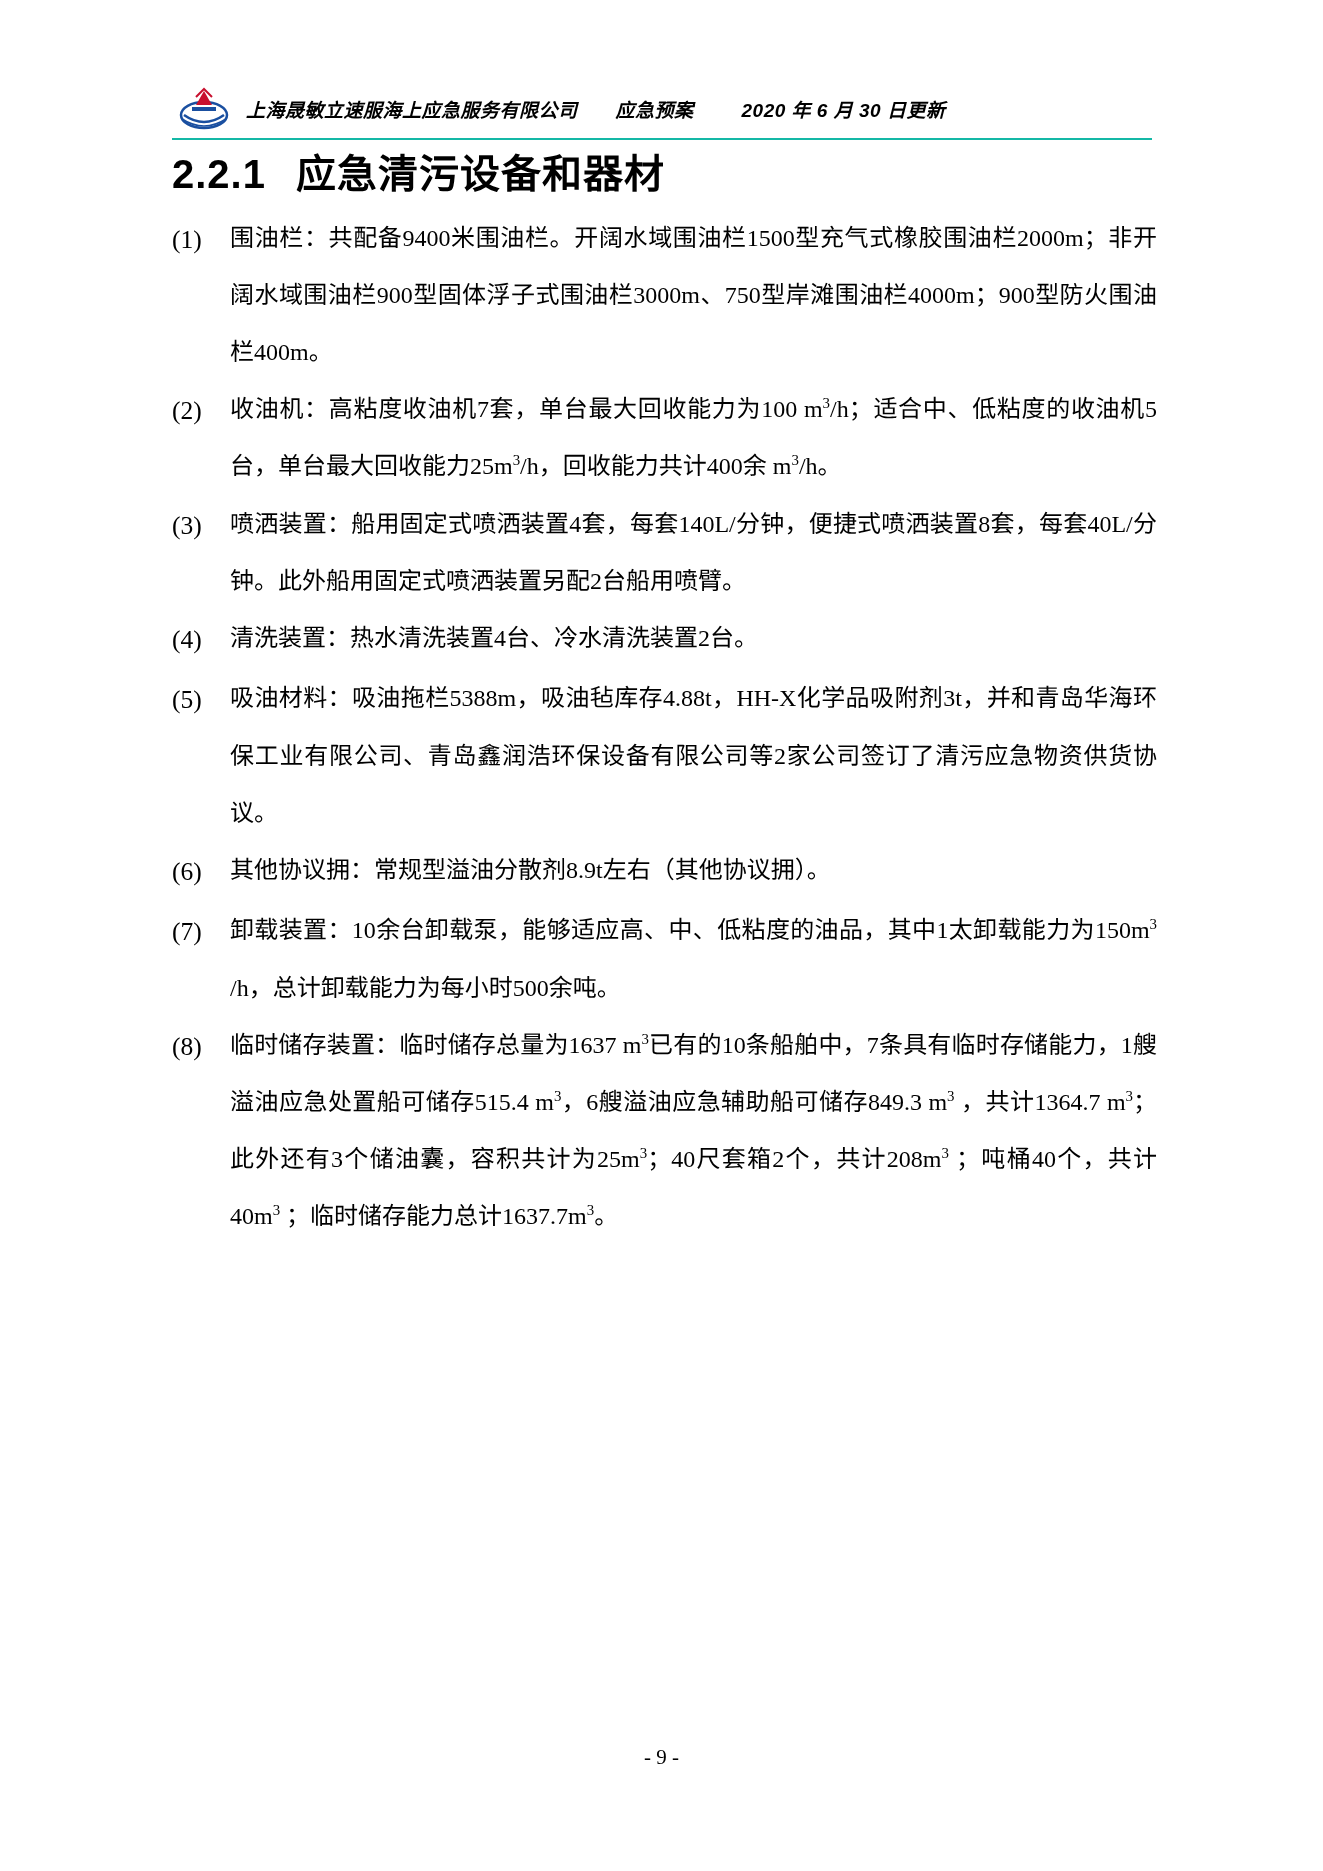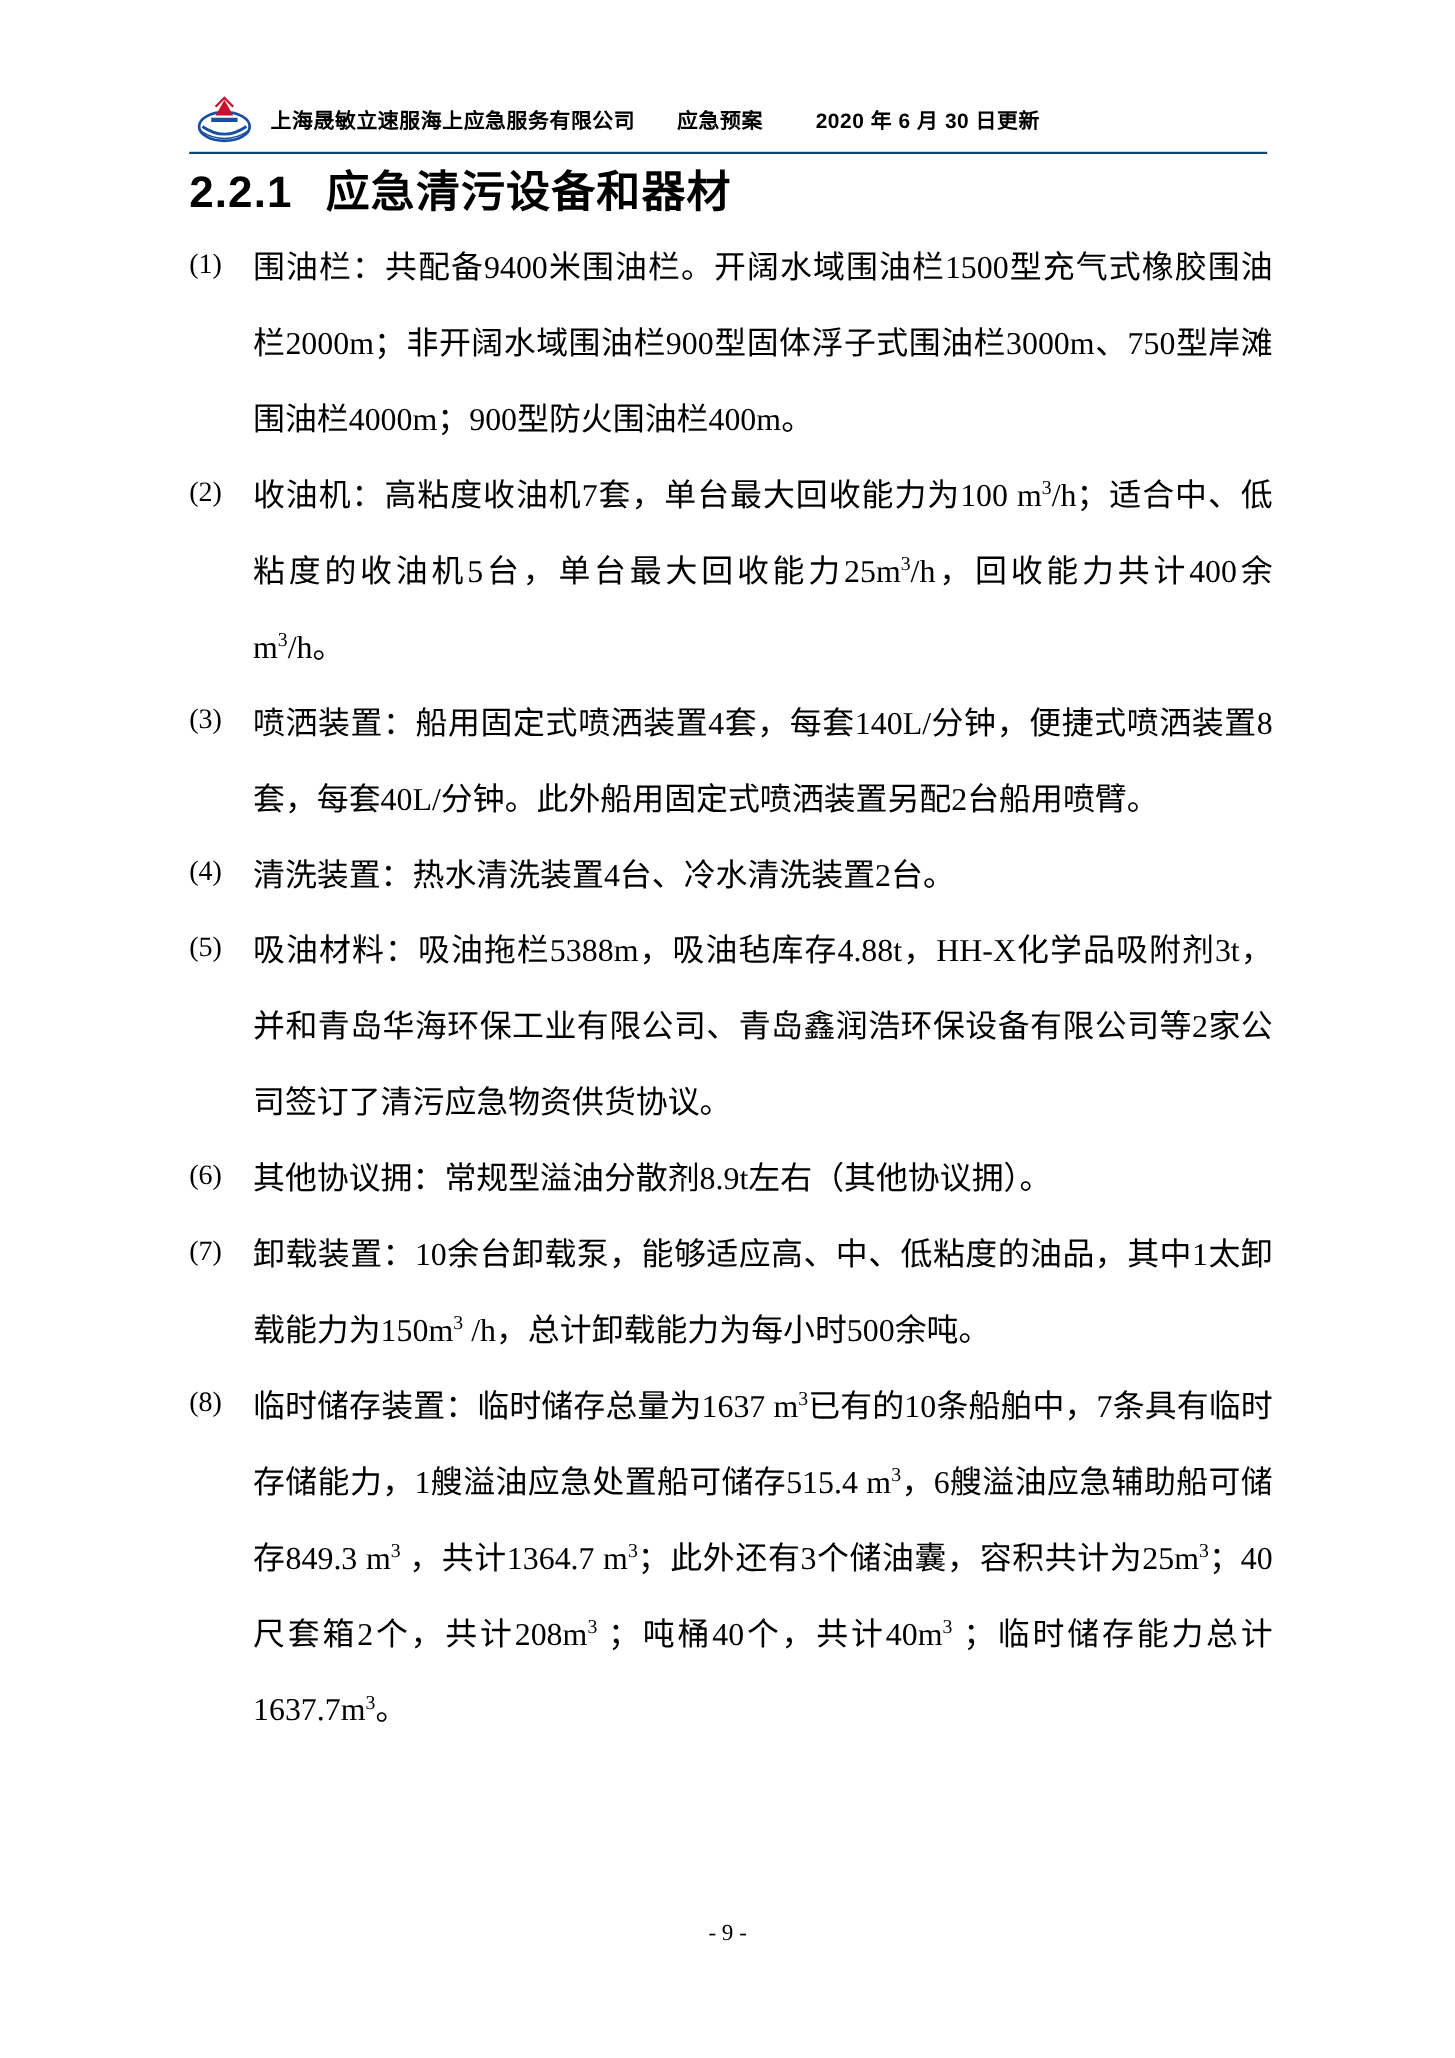--- a/index.html
+++ b/index.html
@@ -21,24 +21,25 @@
     overflow: hidden;
   }
 
   
   .header {
     position: absolute;
     left: 172px;
     top: 78px;
     width: 980px;
     height: 62px;
-    border-bottom: 2px solid #0c4a6e;
+    border-bottom: 2px solid #14b8a6;
     display: flex;
     align-items: center;
     box-sizing: border-box;
+    font-style: italic;
   }
   .logo {
     width: 64px;
     height: 46px;
     position: relative;
     flex: 0 0 auto;
     margin-right: 10px;
   }
   .logo svg { display: block; }
   .header-text {
@@ -85,21 +86,21 @@
   }
   .list-marker {
     flex: 0 0 auto;
     width: 58px;
     text-align: left;
     font-size: 25.5px;
     line-height: 2.38;
   }
   .list-text {
     flex: 1 1 auto;
-    font-size: 29px;
+    font-size: 24px;
     line-height: 2.38;
     text-align: justify;
     text-justify: inter-ideograph;
   }
   sup { font-size: 0.62em; vertical-align: super; line-height: 0; }
 
   
   .footer {
     position: absolute;
     left: 0;

